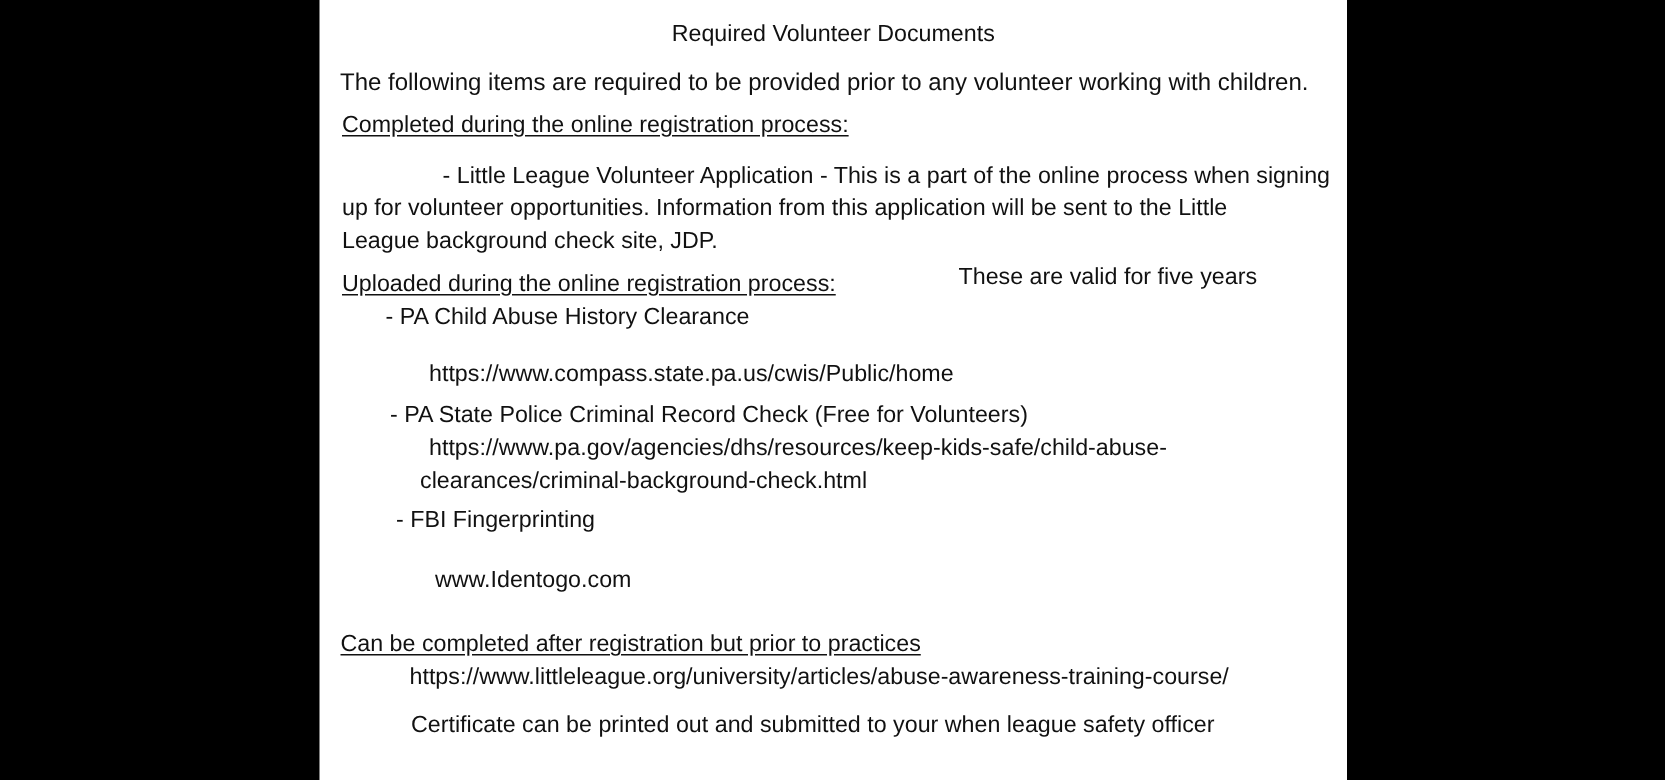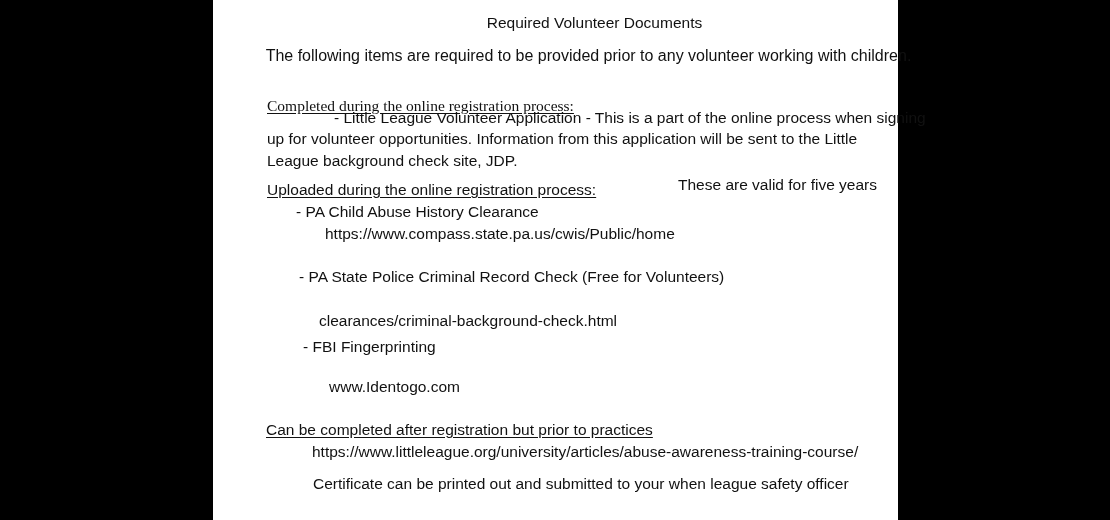--- a/index.html
+++ b/index.html
@@ -3,44 +3,45 @@
 <meta charset="utf-8">
 <style>
   html, body { margin: 0; padding: 0; }
   body {
     width: 1110px; height: 520px; background: #000000; position: relative; overflow: hidden;
     font-family: "Liberation Sans", "DejaVu Sans", sans-serif; color: #111111;
   }
   .page {
     position: absolute; left: 213px; top: 0; width: 685px; height: 520px; background: #ffffff;
   }
-  .t { position: absolute; white-space: nowrap; font-size: 15.5px; line-height: 20px; color: #111; padding-left: 39px; }
+  .t { position: absolute; white-space: nowrap; font-size: 15.5px; line-height: 20px; color: #111; }
   .u { text-decoration: underline; text-underline-offset: 2px; }
   .title { left: 0; width: 685px; text-align: center; top: 13px; }
   .intro { left: 0; width: 673px; text-align: center; top: 46px; font-size: 16px; }
 </style>
 </head>
 <body>
 
 <div class="page">
   <div class="t title">Required Volunteer Documents</div>
   <div class="t intro">The following items are required to be provided prior to any volunteer working with children.</div>
 
-  <div class="t u" style="left:15px; top:96px;font-family:Liberation Serif, serif;">Completed during the online registration process:</div>
+  <div class="t u" style="left:15px; top:74px;">Completed during the online registration process:</div>
   <div class="t" style="left:44px; top:108px;margin-left:38px;">- Little League Volunteer Application - This is a part of the online process when signing</div>
   <div class="t" style="left:15px; top:151px;">League background check site, JDP.</div>
   <div class="t" style="left:15px; top:129px;">up for volunteer opportunities. Information from this application will be sent to the Little</div>
 
   <div class="t u" style="left:15px; top:180px;">Uploaded during the online registration process:</div>
   <div class="t" style="left:426px; top:175px;">These are valid for five years</div>
 
   <div class="t" style="left:44px; top:202px;">- PA Child Abuse History Clearance</div>
-  <div class="t" style="left:73px; top:224px;text-align:center;">https://www.compass.state.pa.us/cwis/Public/home</div>
+  <div class="t" style="left:73px; top:240px;text-align:center;">https://www.compass.state.pa.us/cwis/Public/home</div>
 
   <div class="t" style="left:47px; top:267px;">- PA State Police Criminal Record Check (Free for Volunteers)</div>
+  <div class="t" style="left:73px; top:289px;">https://www.pa.gov/agencies/dhs/resources/keep-kids-safe/child-abuse-</div>
   <div class="t" style="left:67px; top:311px;">clearances/criminal-background-check.html</div>
 
   <div class="t" style="left:51px; top:337px;">- FBI Fingerprinting</div>
   <div class="t" style="left:77px; top:377px;">www.Identogo.com</div>
 
   <div class="t u" style="left:14px; top:420px;">Can be completed after registration but prior to practices</div>
   <div class="t" style="left:60px; top:442px;">https://www.littleleague.org/university/articles/abuse-awareness-training-course/</div>
   <div class="t" style="left:61px; top:474px;">Certificate can be printed out and submitted to your when league safety officer</div>
 </div>
 

